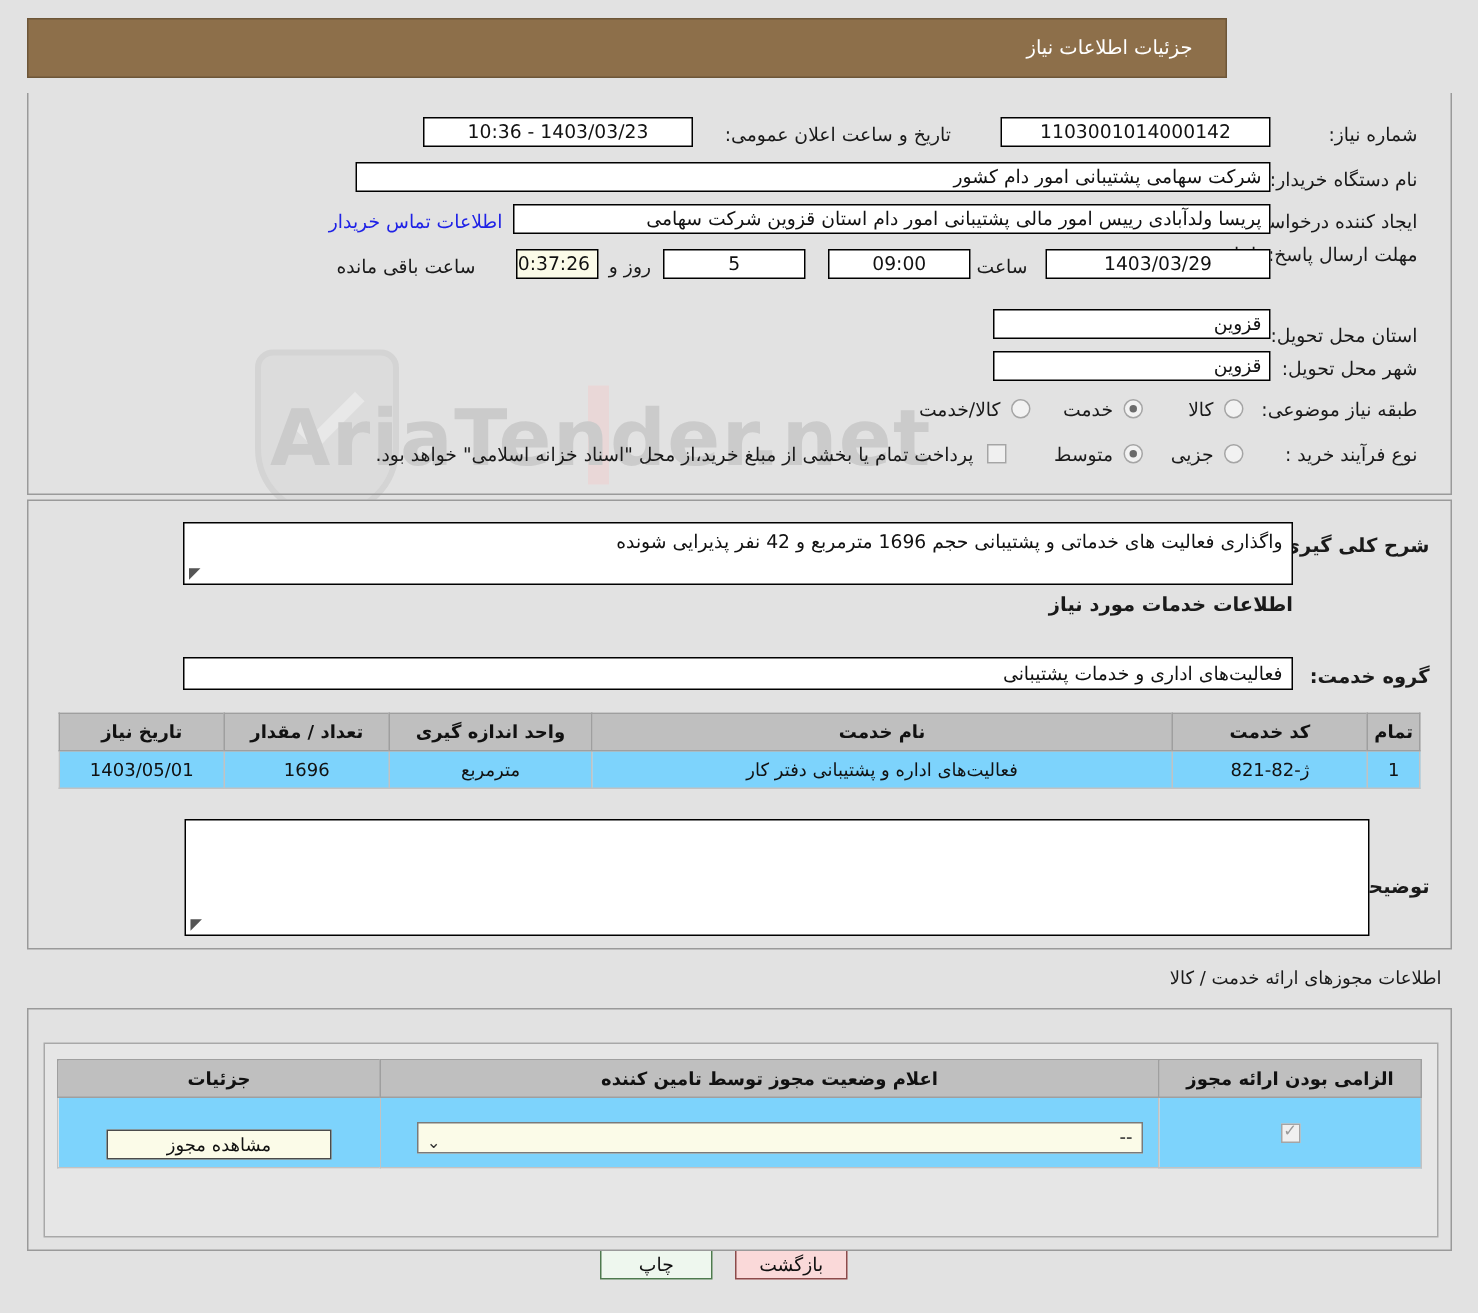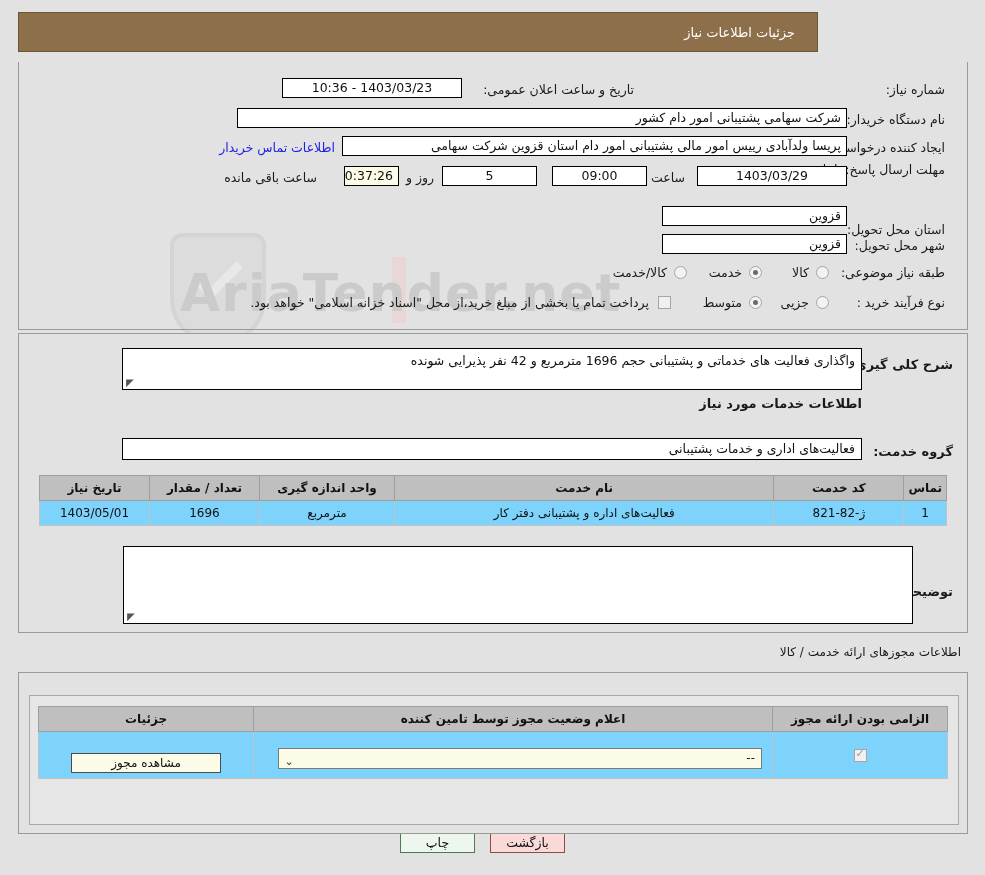--- a/index.html
+++ b/index.html
@@ -282,40 +282,41 @@
     <div class="wm-text">AriaTender.net</div>
   </div>
 
   <div class="titlebar">
     <span>جزئیات اطلاعات نیاز</span>
   </div>
 
   <div class="panel panel-top">
 
     <div class="lbl abs" style="right:22px; top:20px;">شماره نیاز:</div>
+    <div class="fld center" style="right:120px; top:16px; width:180px;">1103001014000142</div>
     <div class="lbl abs" style="right:333px; top:20px;">تاریخ و ساعت اعلان عمومی:</div>
     <div class="fld center" style="right:505px; top:16px; width:180px;">1403/03/23 - 10:36</div>
 
     <div class="lbl abs" style="right:22px; top:50px;">نام دستگاه خریدار:</div>
     <div class="fld right" style="right:120px; top:46px; width:610px;">شرکت سهامی پشتیبانی امور دام کشور</div>
 
     <div class="lbl abs" style="right:22px; top:78px;">ایجاد کننده درخواست:</div>
     <div class="fld right" style="right:120px; top:74px; width:505px;">پریسا ولدآبادی رییس امور مالی پشتیبانی امور دام استان قزوین شرکت سهامی</div>
     <a class="link abs" style="right:632px; top:78px;">اطلاعات تماس خریدار</a>
 
     <div class="lbl abs" style="right:22px; top:100px; line-height:15px; width:90px;">مهلت ارسال پاسخ: تا تاریخ:</div>
     <div class="fld center" style="right:120px; top:104px; width:150px;">1403/03/29</div>
     <div class="lbl abs" style="right:282px; top:108px;">ساعت</div>
     <div class="fld center" style="right:320px; top:104px; width:95px;">09:00</div>
     <div class="fld center" style="right:430px; top:104px; width:95px;">5</div>
     <div class="lbl abs" style="right:533px; top:108px;">روز و</div>
     <div class="fld center cream" style="right:568px; top:104px; width:55px;">20:37:26</div>
     <div class="lbl abs" style="right:650px; top:108px;">ساعت باقی مانده</div>
 
-    <div class="lbl abs" style="right:22px; top:160px;">استان محل تحویل:</div>
+    <div class="lbl abs" style="right:22px; top:154px;">استان محل تحویل:</div>
     <div class="fld right" style="right:120px; top:144px; width:185px;">قزوین</div>
 
     <div class="lbl abs" style="right:22px; top:176px;">شهر محل تحویل:</div>
     <div class="fld right" style="right:120px; top:172px; width:185px;">قزوین</div>
 
     <div class="lbl abs" style="right:22px; top:203px;">طبقه نیاز موضوعی:</div>
     <div class="radio" style="right:138px; top:204px;"></div>
     <div class="lbl abs" style="right:158px; top:203px;">کالا</div>
     <div class="radio on" style="right:205px; top:204px;"></div>
     <div class="lbl abs" style="right:225px; top:203px;">خدمت</div>
@@ -343,21 +344,21 @@
     <div class="lbl lbl-b abs" style="right:105px; top:62px;">اطلاعات خدمات مورد نیاز</div>
 
     <div class="lbl lbl-b abs" style="right:14px; top:110px;">گروه خدمت:</div>
     <div class="ta" style="right:105px; top:104px; width:740px; height:22px; padding-top:1px;">
       <span>فعالیت‌های اداری و خدمات پشتیبانی</span>
     </div>
 
     <table class="grid" style="right:20px; top:141px; width:908px;">
       <thead>
         <tr>
-          <th style="width:32px;">تماس</th>
+          <th style="width:32px;">تمام</th>
           <th style="width:130px;">کد خدمت</th>
           <th>نام خدمت</th>
           <th style="width:135px;">واحد اندازه گیری</th>
           <th style="width:110px;">تعداد / مقدار</th>
           <th style="width:110px;">تاریخ نیاز</th>
         </tr>
       </thead>
       <tbody>
         <tr>
           <td>1</td>

